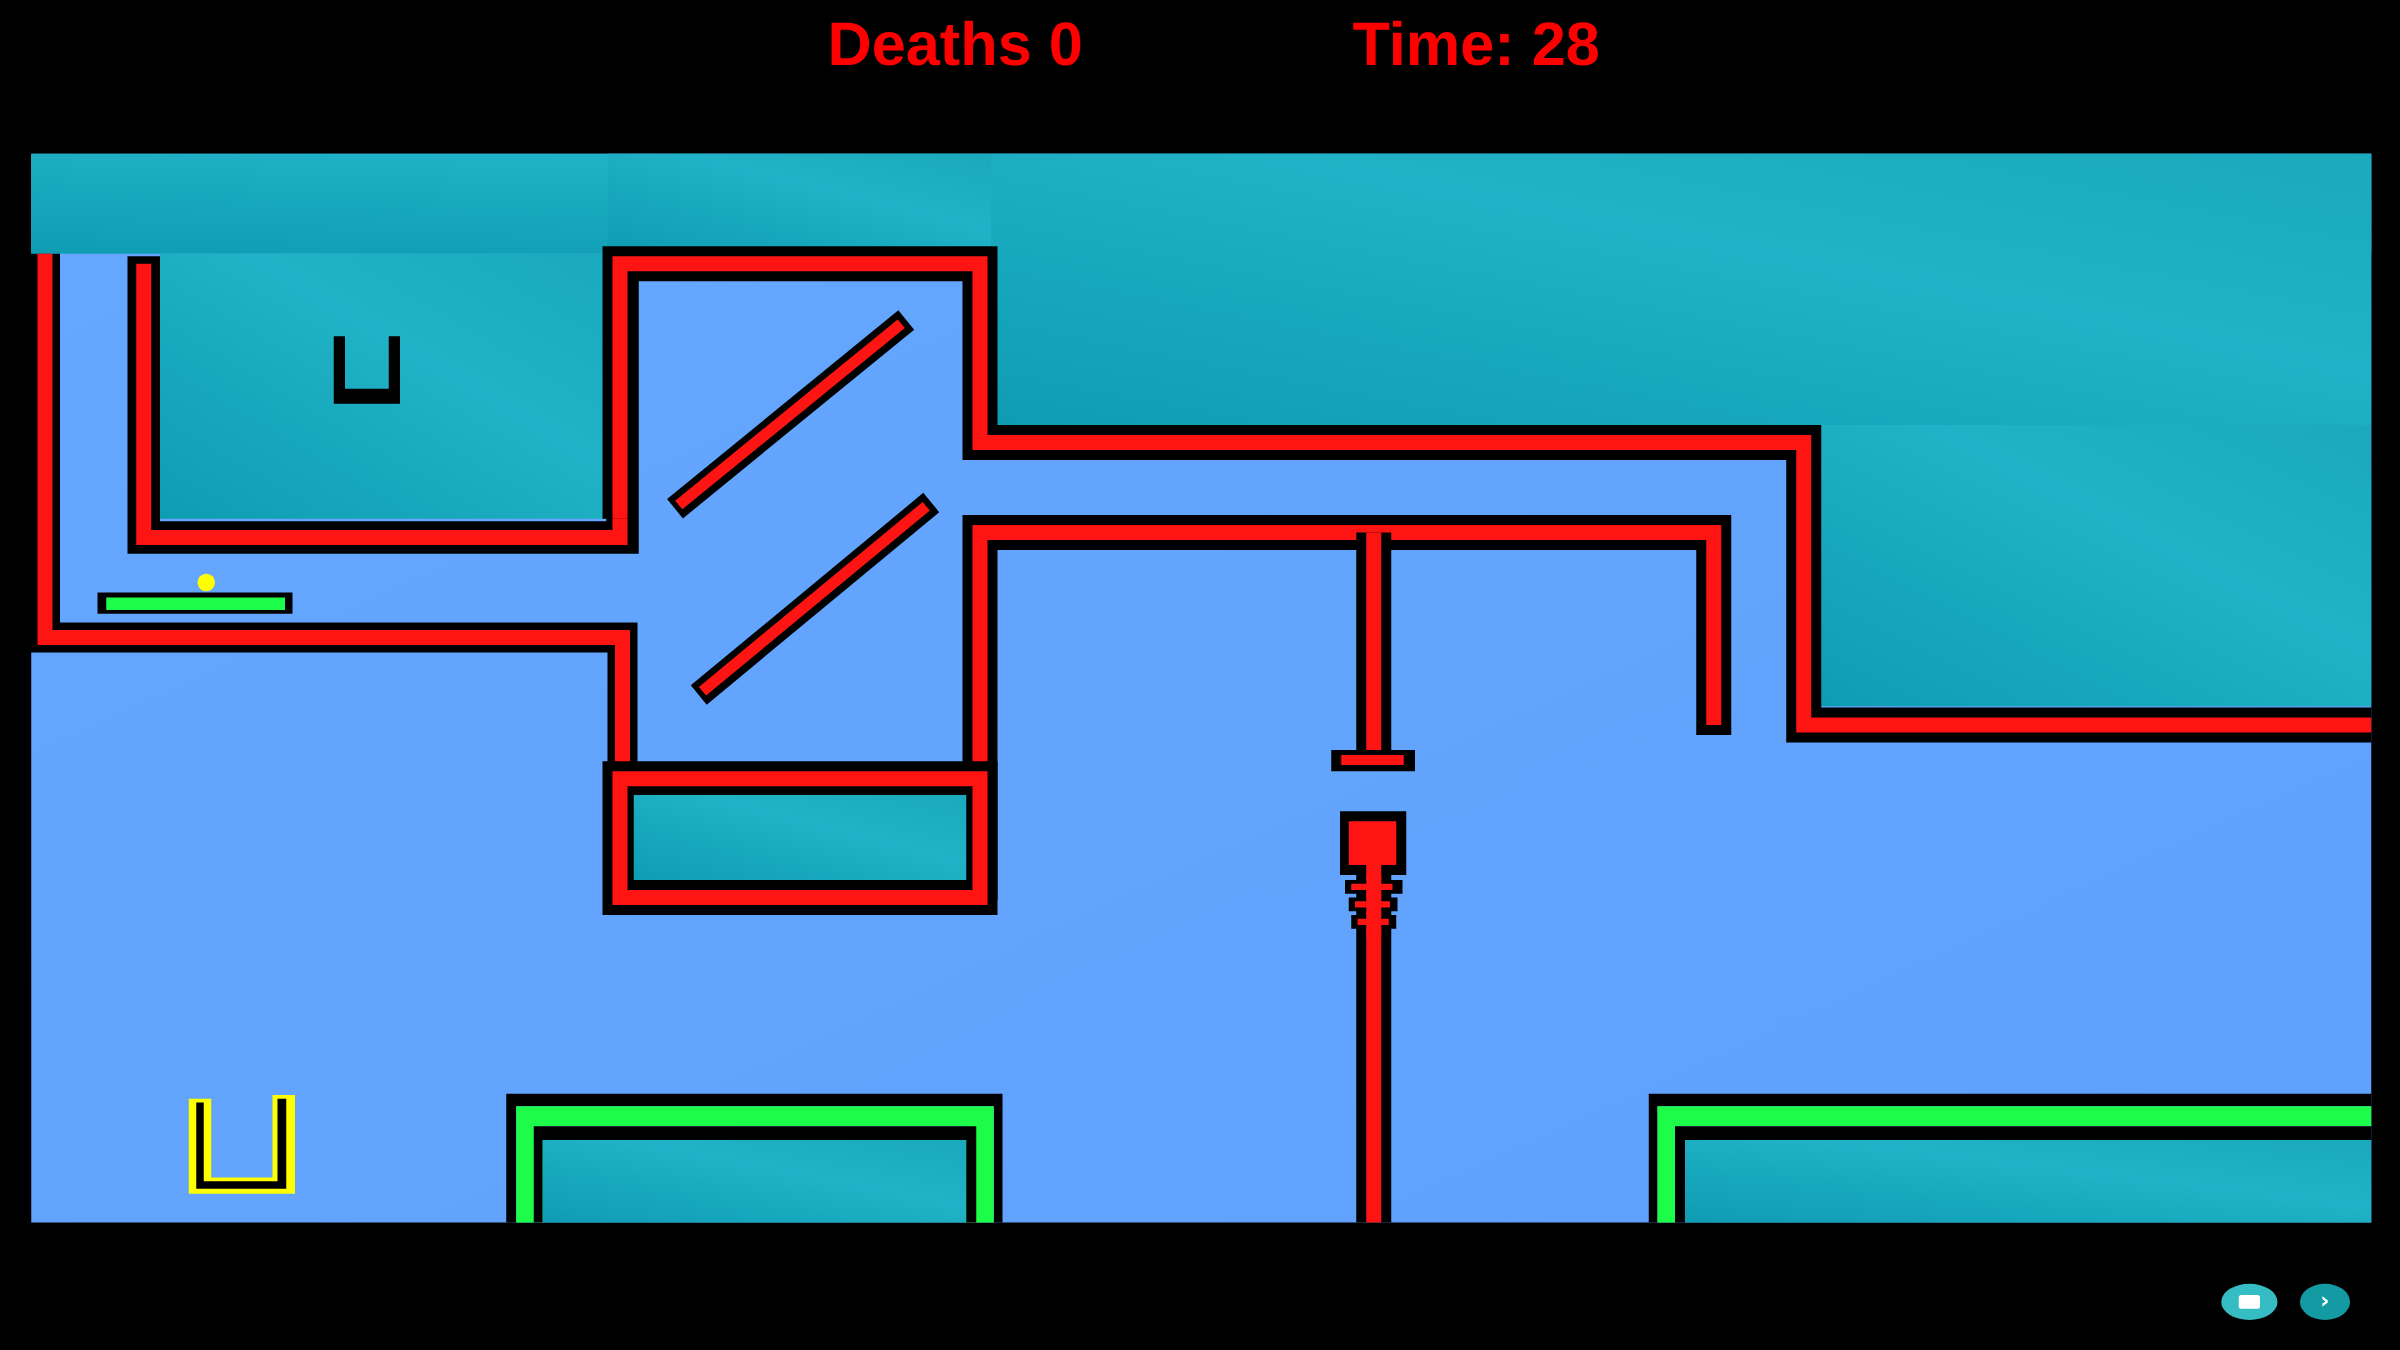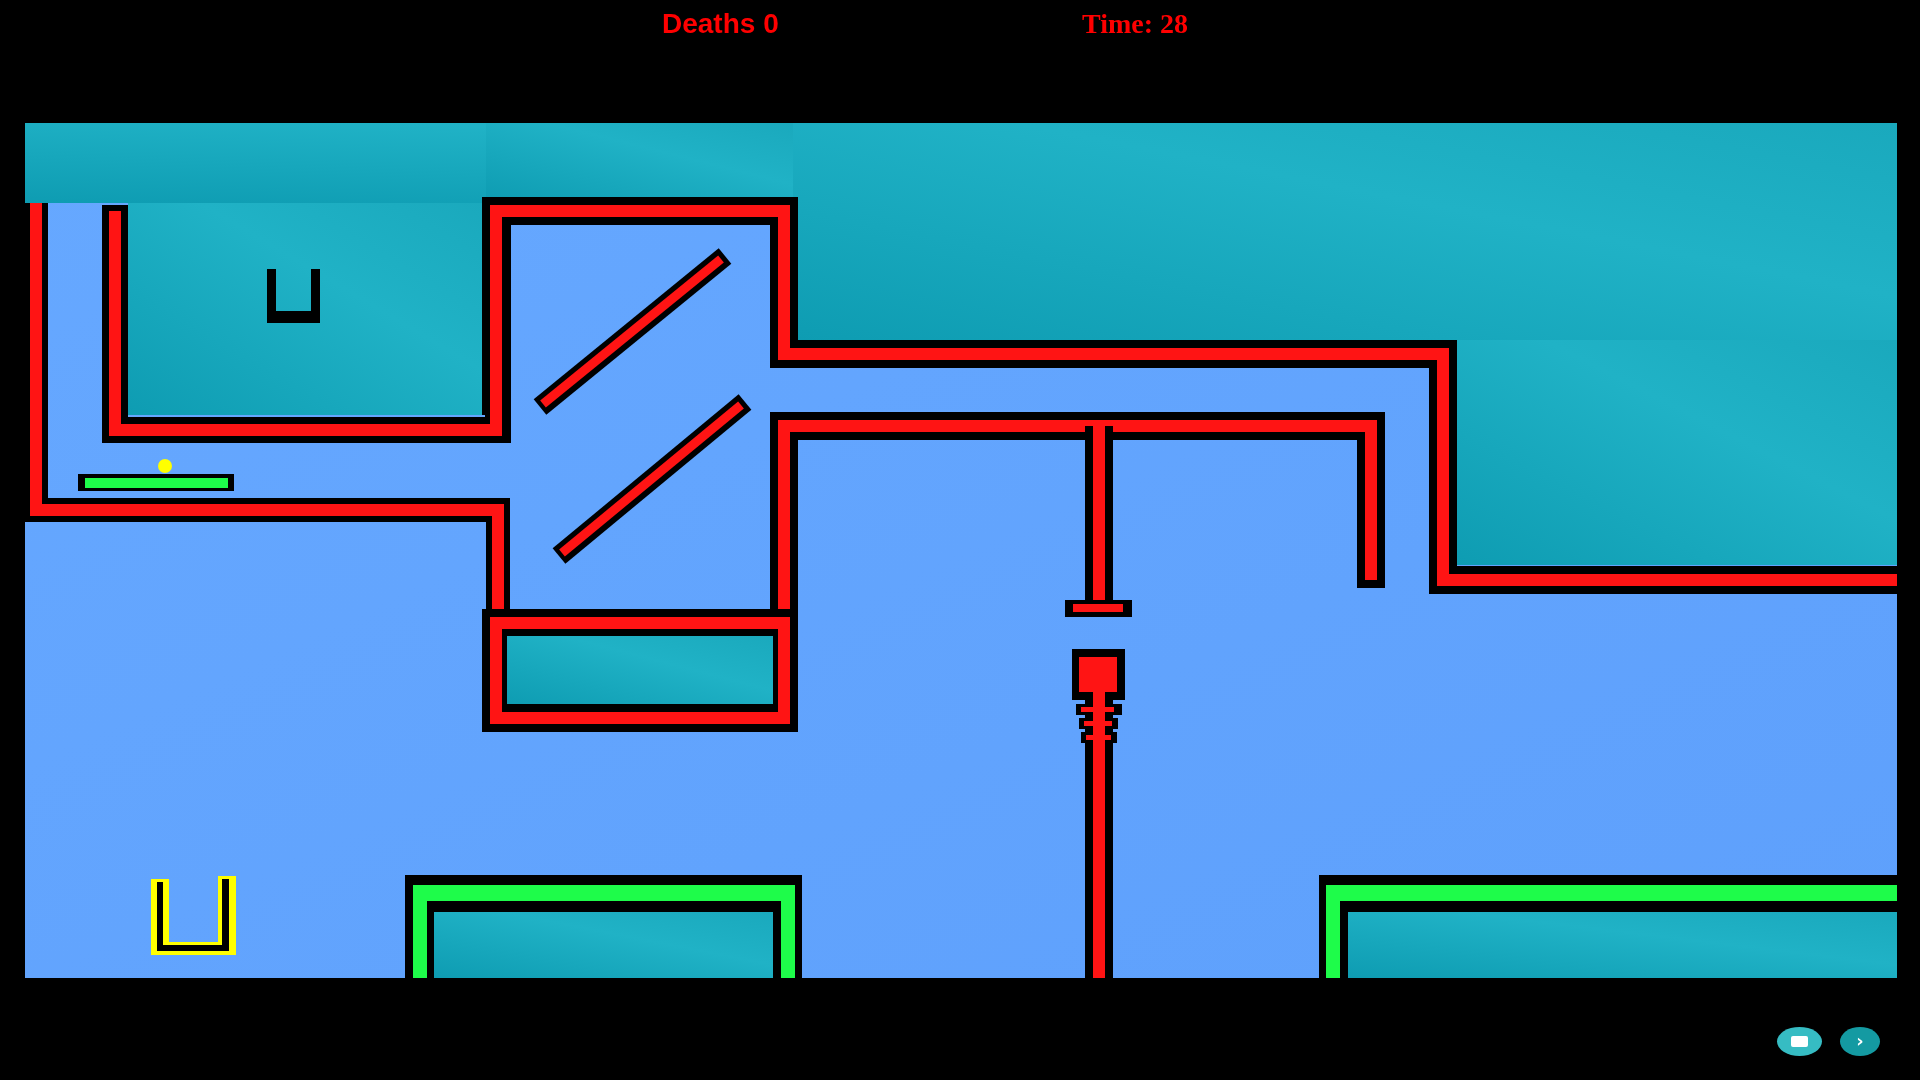--- a/index.html
+++ b/index.html
@@ -1,19 +1,19 @@
 <!DOCTYPE html>
 <html><head>
 <meta charset="utf-8">
 <style>
   html, body { margin: 0; padding: 0; background: #000; }
   body { width: 1920px; height: 1080px; position: relative; overflow: hidden; font-family: "Liberation Sans", sans-serif; }
-  .hud { position: absolute; top: 8px; font-weight: bold; font-size: 28px; color: #ff0000; letter-spacing: 0px; white-space: nowrap; }
+  .hud { position: absolute; top: 8px; font-weight: bold; font-size: 49px; color: #ff0000; letter-spacing: 0px; white-space: nowrap; }
   .hud-deaths { left: 662px; }
-  .hud-time { left: 1082px; font-family: Liberation Serif, serif; }
+  .hud-time { left: 1082px; }
   .playfield { position: absolute; left: 0; top: 0; width: 1920px; height: 1080px; }
   .ctrl-btn { position: absolute; top: 1027px; height: 29px; border-radius: 50%; display: flex; align-items: center; justify-content: center; cursor: pointer; }
   .btn-menu { left: 1777px; width: 45px; background: #36bcc3; }
   .btn-next { left: 1840px; width: 40px; background: #149aa2; }
   .menu-glyph { width: 17px; height: 11px; background: #ffffff; border-radius: 2px; }
   .next-glyph { color: #fff; font-weight: bold; font-size: 18px; line-height: 1; margin-top: -2px; font-family: "DejaVu Sans", sans-serif; }
 </style>
 </head>
 <body>
 

